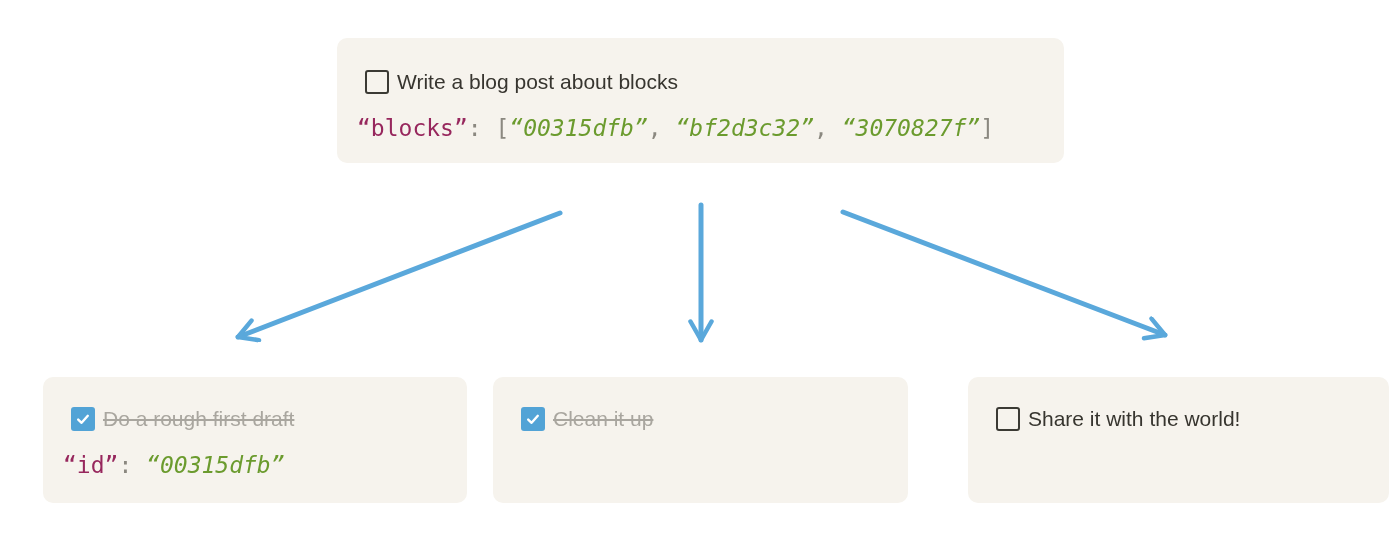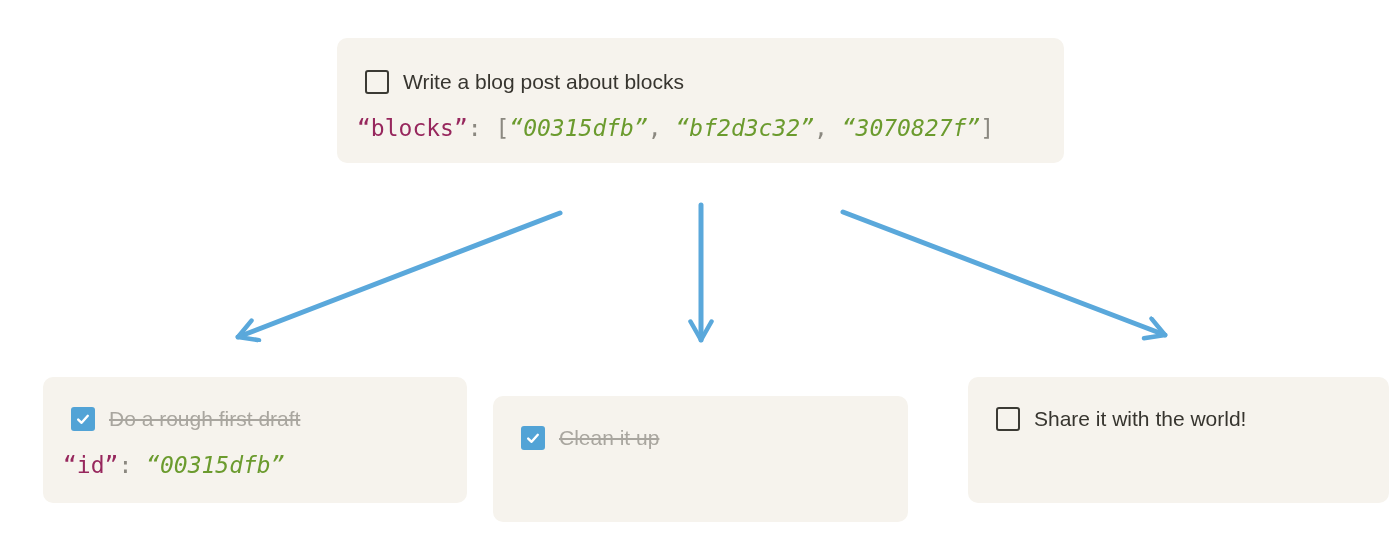--- a/index.html
+++ b/index.html
@@ -23,27 +23,27 @@
     font-family: "Liberation Sans", sans-serif;
   }
   .card {
     position: absolute;
     background: var(--card-bg);
     border-radius: 10px;
     padding: 30px 24px 0 20px;
   }
   .card.parent { left: 337px; top: 38px; width: 727px; height: 125px; padding-top: 32px; }
   .card.child-1 { left: 43px;  top: 377px; width: 424px; height: 126px; }
-  .card.child-2 { left: 493px; top: 396px; width: 415px; height: 126px; }
+  .card.child-2 { left: 493px; top: 377px; width: 415px; height: 126px; }
   .card.child-3 { left: 968px; top: 377px; width: 421px; height: 126px; }
 
   .todo-row {
     display: flex;
     align-items: center;
-    gap: 14px;
+    gap: 8px;
     padding-left: 8px;
     margin-bottom: 21px;
   }
   .todo-checkbox {
     width: 24px; height: 24px;
     flex: none;
     border: 2px solid #3b3a34;
     border-radius: 3px;
     display: flex; align-items: center; justify-content: center;
     cursor: pointer;

